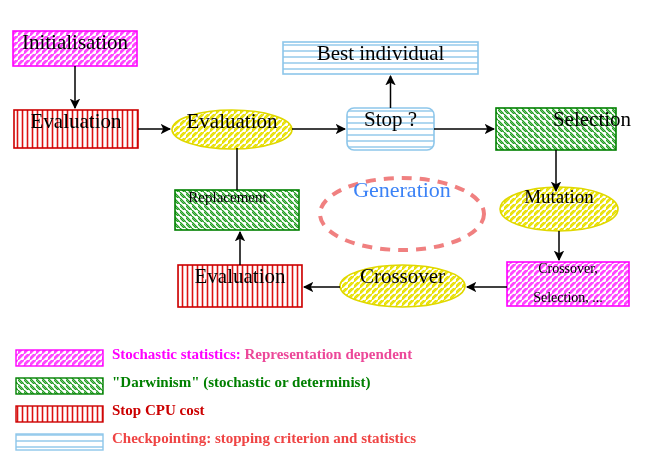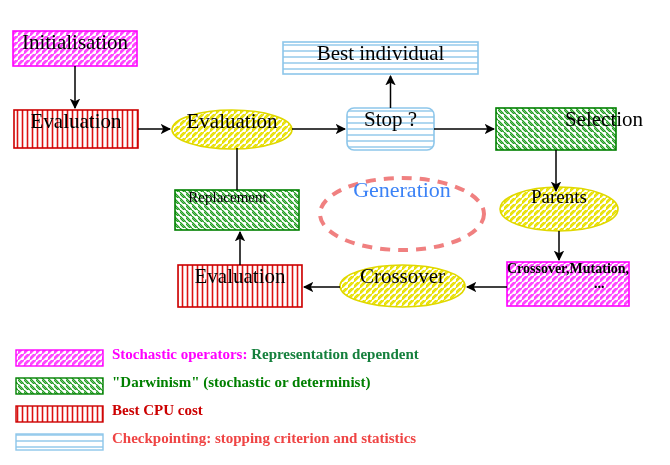--- a/index.html
+++ b/index.html
@@ -106,44 +106,44 @@
       </div>
       <div class="node-label" style="left: 172px; top: 110px; width: 120px; height: 39px; font-size: 21px;">
         <span>Evaluation</span>
       </div>
       <div class="node-label" style="left: 283px; top: 42px; width: 195px; height: 32px; font-size: 21px;">
         <span>Best individual</span>
       </div>
       <div class="node-label" style="left: 347px; top: 108px; width: 87px; height: 42px; font-size: 21px;">
         <span>Stop ?</span>
       </div>
-      <div class="node-label" style="left: 496px; top: 108px; width: 120px; height: 42px; font-size: 21px; padding-left: 48px;">
+      <div class="node-label" style="left: 484px; top: 108px; width: 120px; height: 42px; font-size: 21px; padding-left: 48px;">
         <span>Selection</span>
       </div>
       <div class="node-label" style="left: 500px; top: 187px; width: 118px; height: 44px; font-size: 19px;">
-        <span>Parents</span>
+        <span>Mutation</span>
       </div>
-      <div class="node-label" style="left: 507px; top: 262px; width: 122px; height: 44px; font-size: 14px; display: flex; justify-content: center; font-weight: bold;">
+      <div class="node-label" style="left: 507px; top: 262px; width: 122px; height: 44px; font-size: 14px; flex-direction: column; display: flex; justify-content: center;">
         <span>Crossover,</span>
         <br>
-        <span>Mutation, ...</span>
+        <span>Selection, ...</span>
       </div>
       <div class="node-label" style="left: 340px; top: 265px; width: 125px; height: 42px; font-size: 21px;">
         <span>Crossover</span>
       </div>
       <div class="node-label" style="left: 178px; top: 265px; width: 124px; height: 42px; font-size: 21px;">
         <span>Evaluation</span>
       </div>
       <div class="node-label" style="left: 175px; top: 190px; width: 105px; height: 40px; font-size: 15px;">
         <span>Replacement</span>
       </div>
       <div class="node-label" style="left: 320px; top: 178px; width: 164px; height: 72px; font-size: 22px; color: #3b82f6;">
         <span>Generation</span>
       </div>
     </div>
 
   <div id="legend-layer">
-      <div class="lg-text" style="left: 112px; top: 346px; font-size: 15px; font-weight: bold; color: rgb(255, 0, 255);"><span>Stochastic operators:</span><span style="color: #15803d;">  Representation dependent</span></div>
+      <div class="lg-text" style="left: 112px; top: 346px; font-size: 15px; font-weight: bold; color: rgb(255, 0, 255);"><span>Stochastic statistics:</span><span style="color: #ec4899;">  Representation dependent</span></div>
       <div class="lg-text" style="left: 112px; top: 374px; font-size: 15px; font-weight: bold; color: rgb(0, 128, 0);"><span>"Darwinism" (stochastic or determinist)</span></div>
-      <div class="lg-text" style="left: 112px; top: 402px; font-size: 15px; font-weight: bold; color: rgb(204, 0, 0);"><span>Best CPU cost</span></div>
+      <div class="lg-text" style="left: 112px; top: 402px; font-size: 15px; font-weight: bold; color: rgb(204, 0, 0);"><span>Stop CPU cost</span></div>
       <div class="lg-text" style="left: 112px; top: 430px; font-size: 15px; font-weight: bold; color: #ef4444;"><span>Checkpointing: stopping criterion and statistics</span></div>
     </div>
 </div>
 
 </body></html>

